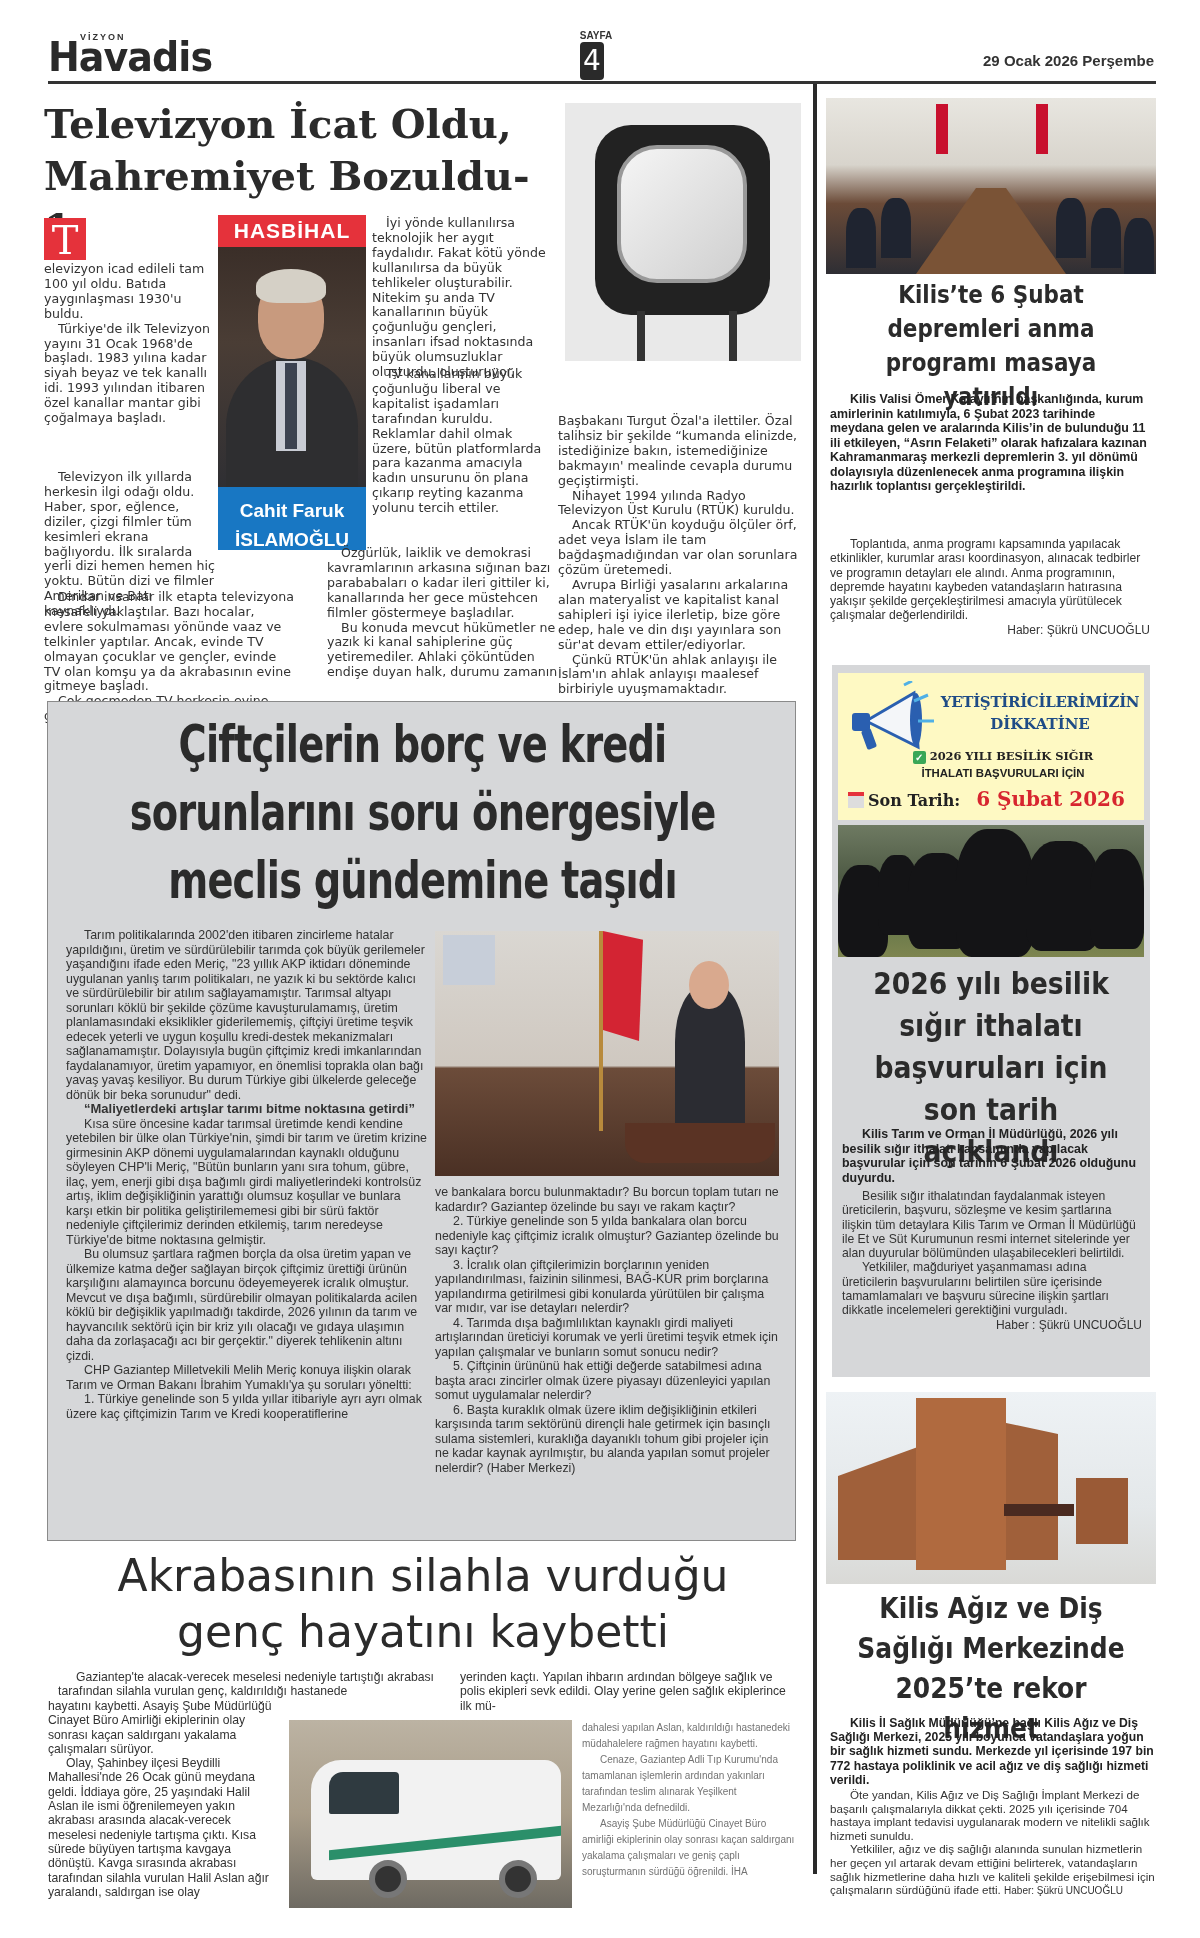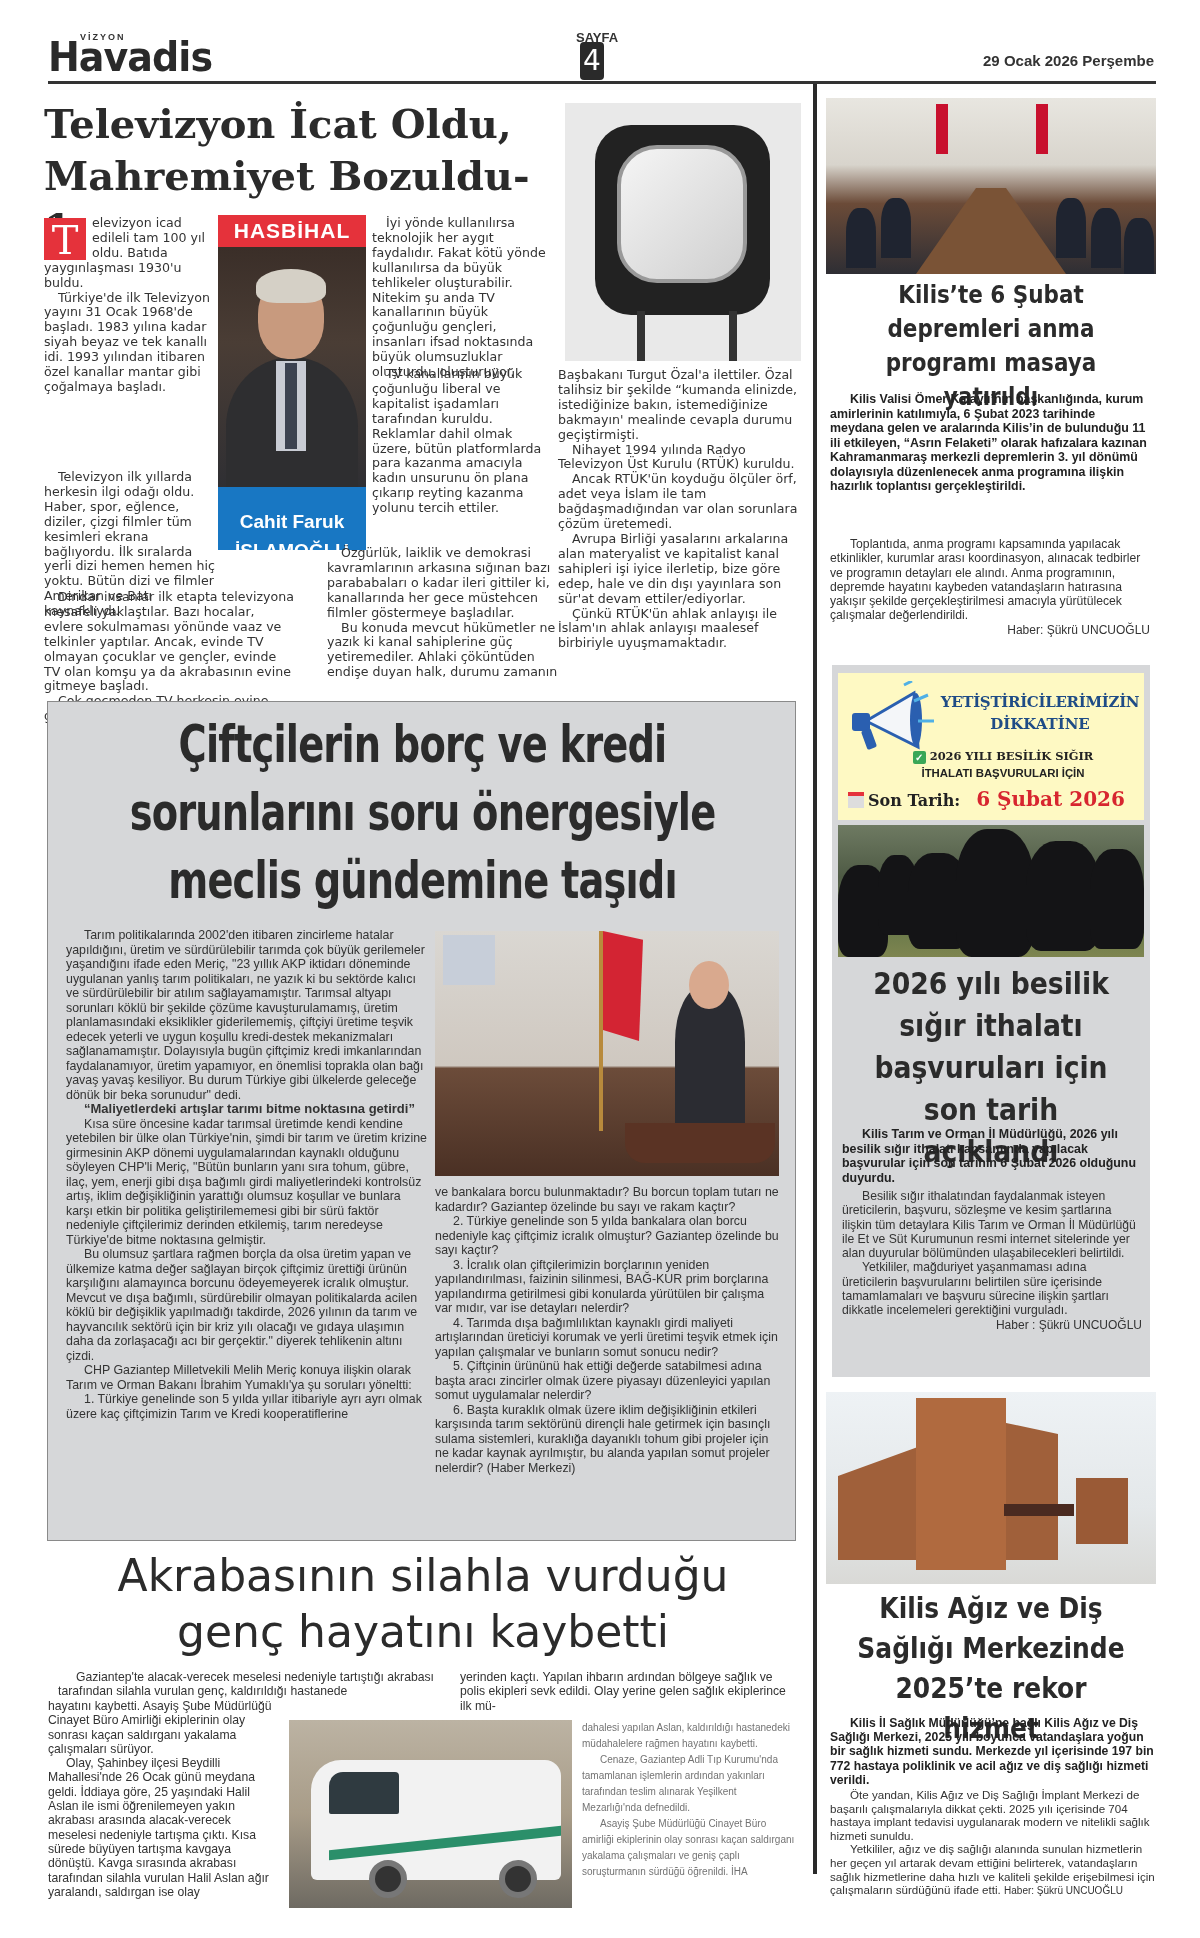--- a/index.html
+++ b/index.html
@@ -4,41 +4,41 @@
 <style>
   * { box-sizing: border-box; margin: 0; padding: 0; }
   html, body { width: 1200px; height: 1938px; background: #ffffff; overflow: hidden; }
   body { position: relative; font-family: "Liberation Sans", sans-serif; color: #2b2b2b; }
   .abs { position: absolute; }
 
   
   .logo { left: 48px; top: 30px; width: 200px; height: 50px; }
   .logo-small { position: absolute; left: 32px; top: 2px; font-size: 9px; letter-spacing: 2px; font-weight: bold; color: #333; }
   .logo-main { position: absolute; left: 0; top: 4px; font-family: "DejaVu Sans", sans-serif; font-weight: bold; font-size: 40px; letter-spacing: -1px; color: #2a2a2a; transform: scaleX(0.95); transform-origin: left; }
-  .page-label { left: 576px; top: 30px; width: 40px; text-align: center; font-size: 13px; font-weight: bold; color: #333; }
+  .page-label { left: 576px; top: 30px; width: 40px; text-align: center; font-size: 10px; font-weight: bold; color: #333; }
   .page-num { left: 580px; top: 42px; width: 24px; height: 38px; background: #2a2a2a; color: #fff; border-radius: 4px; text-align: center; font-size: 28px; line-height: 38px; font-family: "DejaVu Sans", sans-serif; }
   .date { right: 46px; top: 52px; font-size: 15px; font-weight: bold; color: #333; }
   .topline { left: 48px; top: 81px; width: 1108px; height: 3px; background: #333; }
   .vline { left: 813px; top: 84px; width: 4px; height: 1790px; background: #2a2a2a; }
 
   
   .tv-headline { left: 44px; top: 98px; width: 510px; font-family: "DejaVu Serif", serif; font-weight: bold; font-size: 40px; line-height: 52px; color: #2b2b2b; letter-spacing: 0px; }
   .col-text { font-family: "DejaVu Sans", sans-serif; font-size: 12.6px; line-height: 14.9px; color: #333; text-align: left; }
   .col-text p { text-indent: 14px; }
-  .col-text p.noind { text-indent: 0; }
+  .col-text p.noind { text-indent: 0; margin-top: 46px; }
   .dropcap { float: left; width: 42px; height: 42px; background: #e5323b; color: #fff; font-family: "DejaVu Serif", serif; font-size: 40px; line-height: 44px; text-align: center; margin: 2px 6px 0 0; }
   .hasbihal { left: 218px; top: 215px; width: 148px; height: 335px; background: #86efac; }
   .hasbihal-top { position: absolute; left: 0; top: 0; width: 148px; height: 32px; background: #e5323b; color: #fff; font-weight: bold; font-size: 21px; text-align: center; line-height: 32px; letter-spacing: 1px; }
   .hasbihal-photo { position: absolute; left: 0; top: 32px; width: 148px; height: 240px; background: linear-gradient(180deg,#3a2e28 0%, #4a3d35 40%, #2f2f33 100%); overflow: hidden; }
   .hb-head { position: absolute; left: 40px; top: 30px; width: 66px; height: 82px; border-radius: 45%; background: #c89a7e; }
   .hb-hair { position: absolute; left: 38px; top: 22px; width: 70px; height: 34px; border-radius: 50% 50% 30% 30%; background: #d5d0c6; }
   .hb-body { position: absolute; left: 8px; top: 110px; width: 132px; height: 140px; border-radius: 50% 50% 0 0; background: #2e2e30; }
   .hb-shirt { position: absolute; left: 58px; top: 114px; width: 30px; height: 90px; background: #c9ccd4; }
   .hb-tie { position: absolute; left: 67px; top: 116px; width: 12px; height: 86px; background: #3c4250; }
-  .hasbihal-name { position: absolute; left: 0; top: 272px; width: 148px; height: 63px; background: #1877c3; color: #fff; font-weight: bold; font-size: 19px; line-height: 29px; text-align: center; padding-top: 20px; }
+  .hasbihal-name { position: absolute; left: 0; top: 272px; width: 148px; height: 63px; background: #1877c3; color: #fff; font-weight: bold; font-size: 19px; line-height: 29px; text-align: center; padding-top: 9px; }
 
   .tv-photo { left: 565px; top: 103px; width: 236px; height: 258px; background: #e9e9e9; overflow: hidden; }
   .tv-body { position: absolute; left: 30px; top: 22px; width: 175px; height: 190px; border-radius: 36px; background: #222; }
   .tv-screen { position: absolute; left: 52px; top: 42px; width: 130px; height: 138px; border-radius: 40px; background: linear-gradient(135deg,#f5f5f5,#cfcfcf); border: 4px solid #999; }
   .tv-legs { position: absolute; left: 72px; top: 208px; width: 100px; height: 50px; border-left: 8px solid #333; border-right: 8px solid #333; }
 
   
   .farm-box { left: 47px; top: 701px; width: 749px; height: 840px; background: #d6d7d9; border: 1px solid #8a8a8a; }
   .farm-headline { position: absolute; left: 0; top: 8px; width: 749px; text-align: center; font-family: "DejaVu Sans Condensed","DejaVu Sans", sans-serif; font-weight: bold; font-size: 52px; line-height: 68px; color: #2b2b2b; transform: scaleX(0.82); transform-origin: center; letter-spacing: -1px; }
   .farm-col1 { position: absolute; left: 18px; top: 226px; width: 362px; font-size: 12.4px; line-height: 14.5px; color: #333; }

